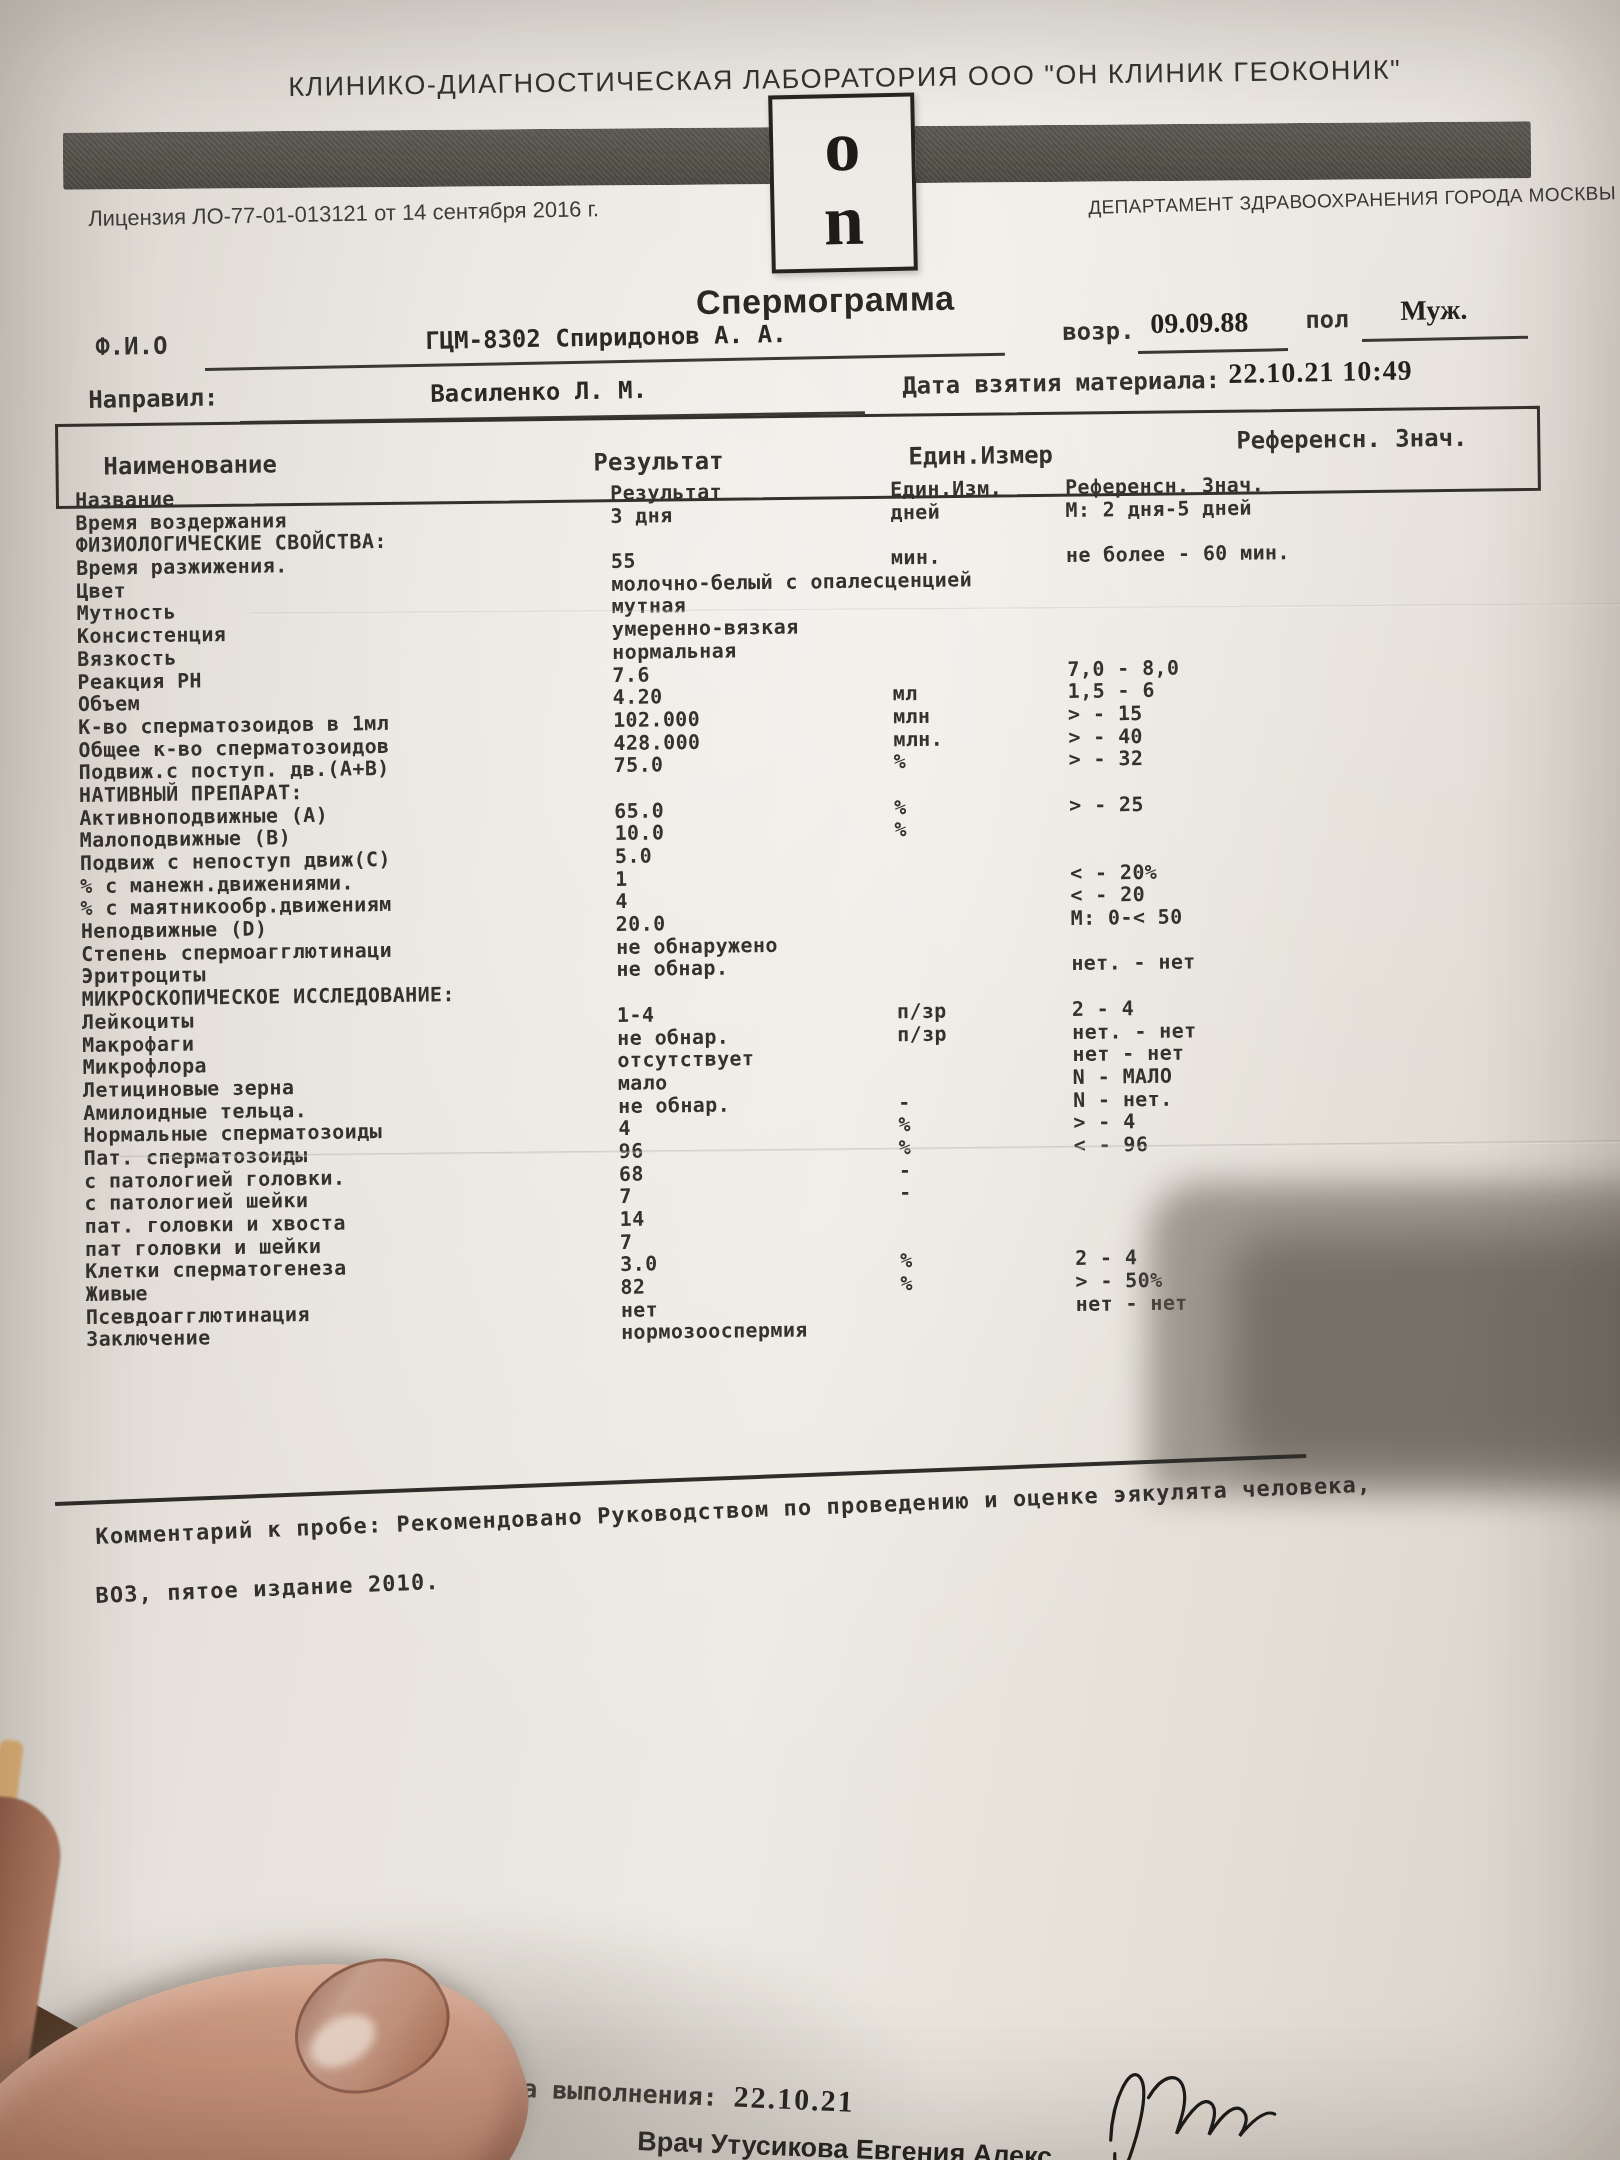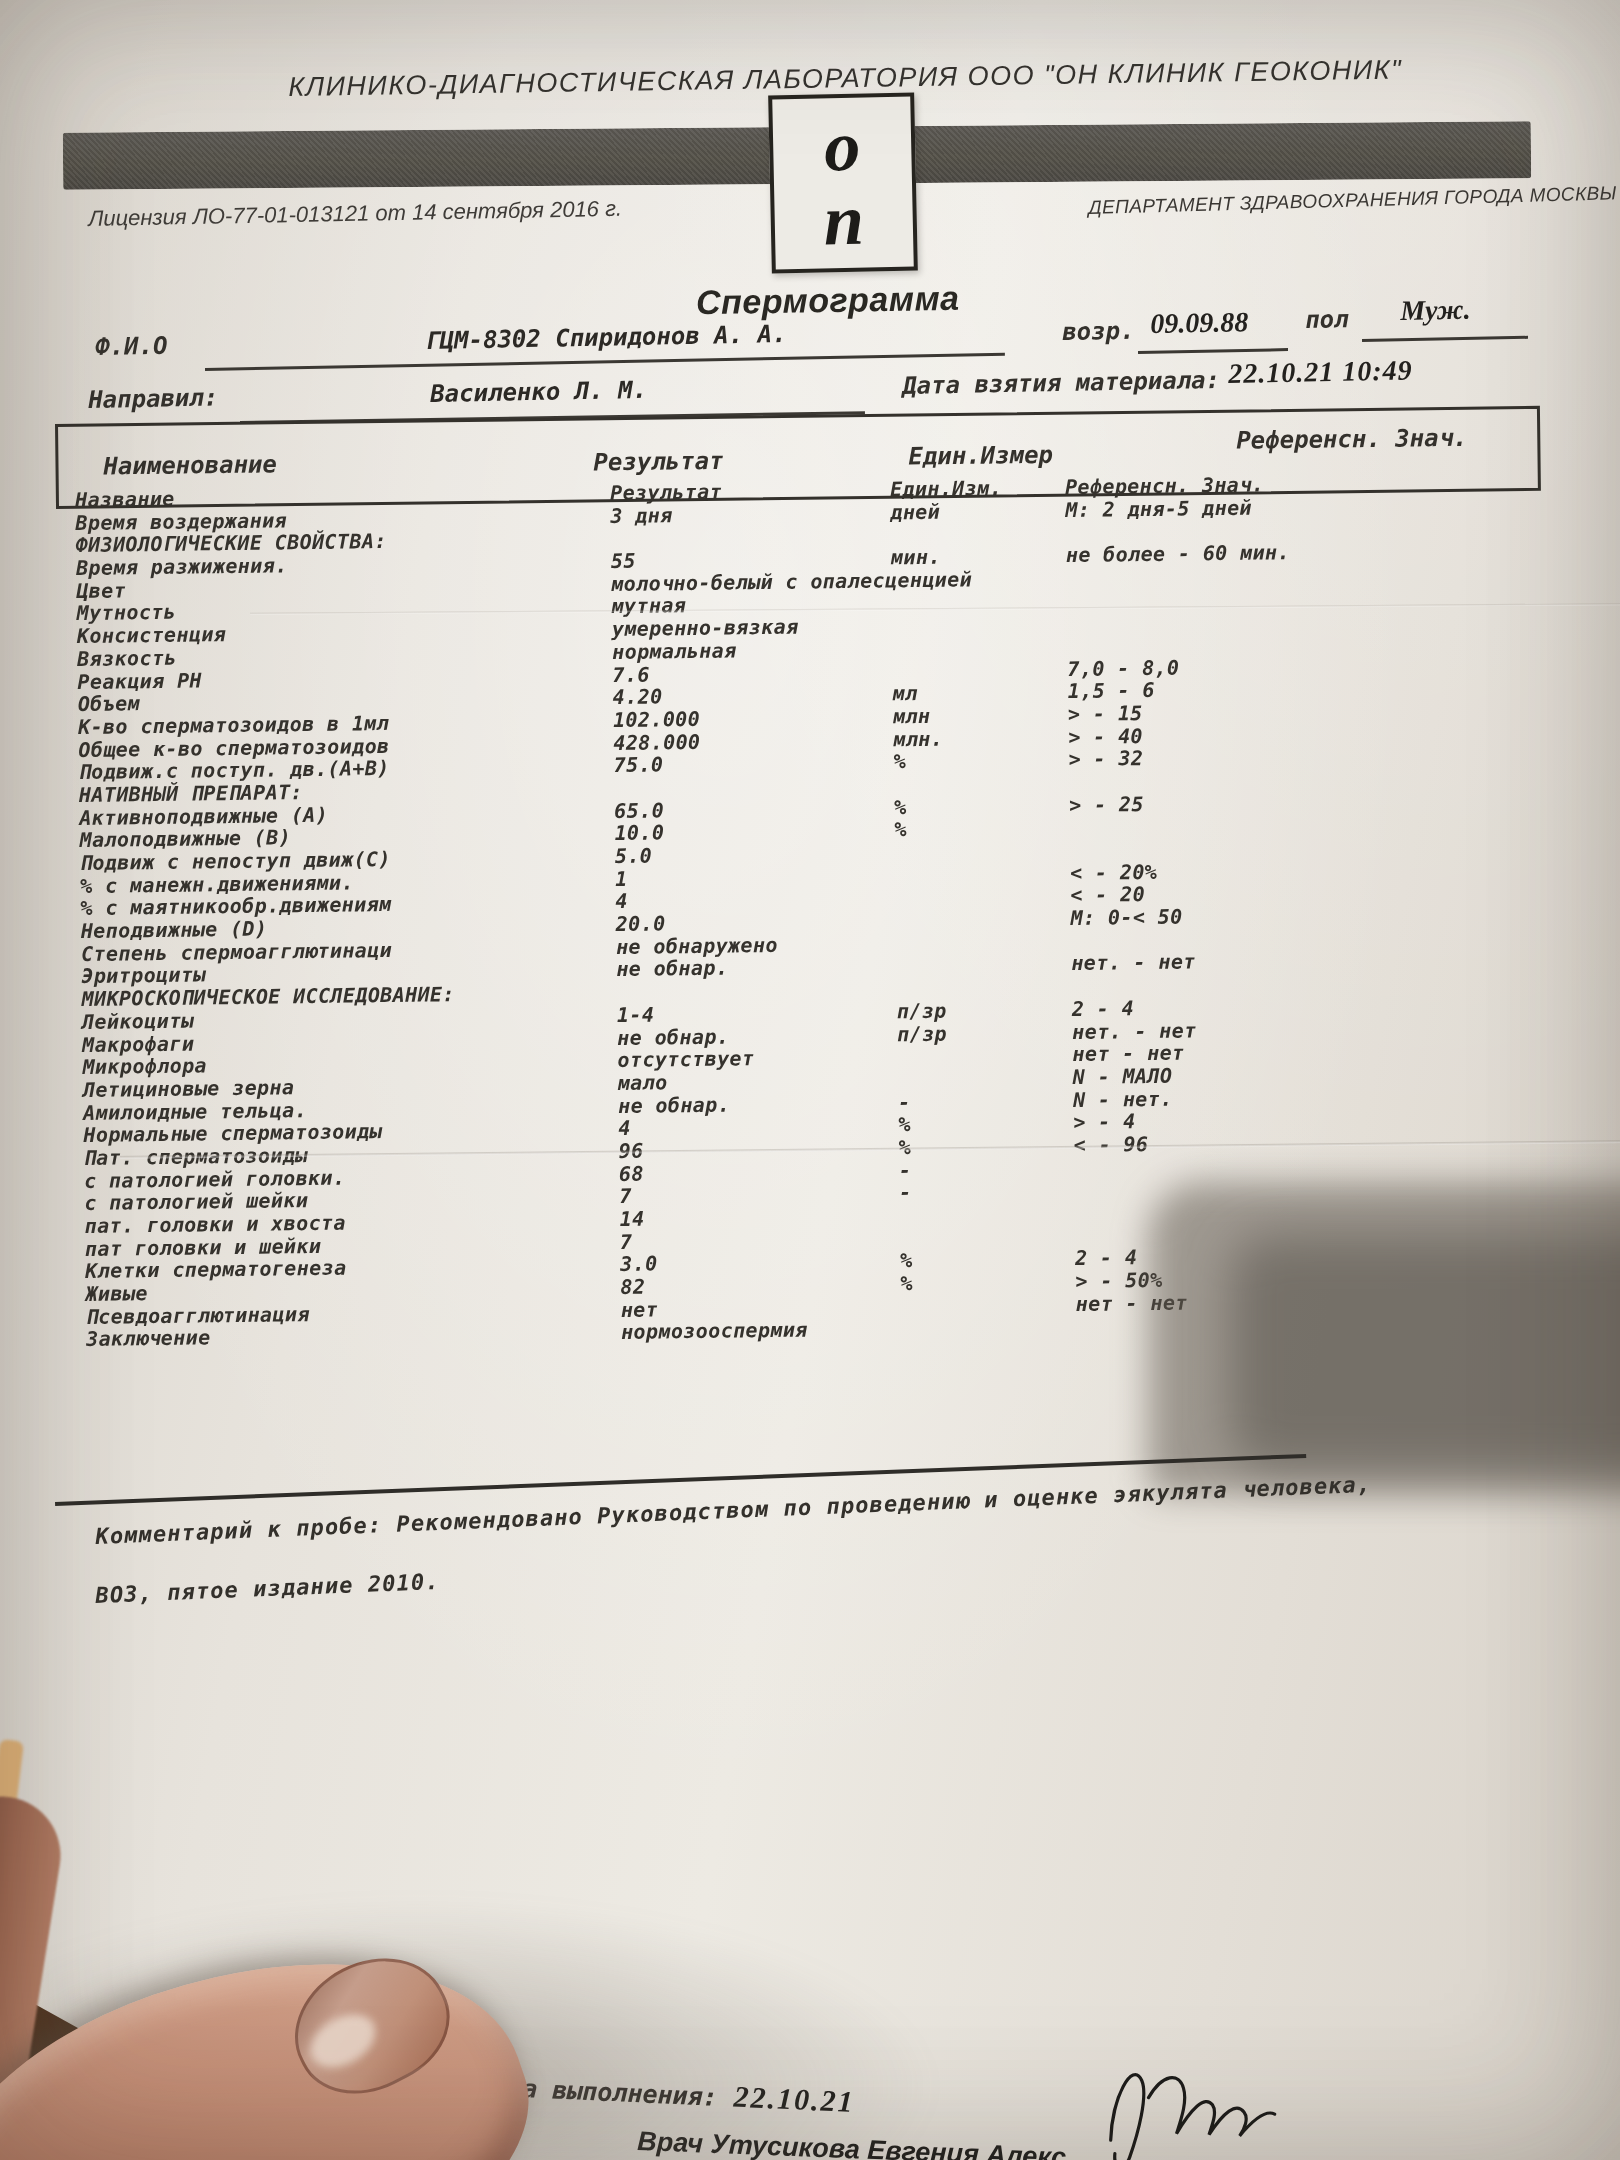--- a/index.html
+++ b/index.html
@@ -4,21 +4,20 @@
 <style>
   html,body{margin:0;padding:0;}
   body{width:1620px;height:2160px;overflow:hidden;background:#d8d3cb;}
   .photo{position:relative;width:1620px;height:2160px;overflow:hidden;
     font-family:"DejaVu Sans Mono", monospace;
     background:
       radial-gradient(ellipse at 45% 28%, rgba(255,255,255,.38), rgba(255,255,255,0) 55%),
       radial-gradient(ellipse at 85% 8%, rgba(255,255,255,.20), rgba(255,255,255,0) 40%),
       linear-gradient(100deg,#d9d4cc 0%, #e7e3dc 26%, #edeae3 52%, #e3ded6 78%, #d9d3ca 100%);
     box-shadow: inset 0 0 140px rgba(70,58,45,.16);
-    font-style: italic;
   }
   .abs{position:absolute;}
   .mono{font-family:"DejaVu Sans Mono", monospace;}
   .sans{font-family:"Liberation Sans", sans-serif;}
 
   
   .lab-name{left:288px;top:72px;font-size:27px;letter-spacing:1.5px;color:#34322e;
     transform:rotate(-0.9deg);transform-origin:left top;white-space:nowrap;}
   .bar{left:63px;top:127px;width:1468px;height:57px;transform:rotate(-0.45deg);
     background:

